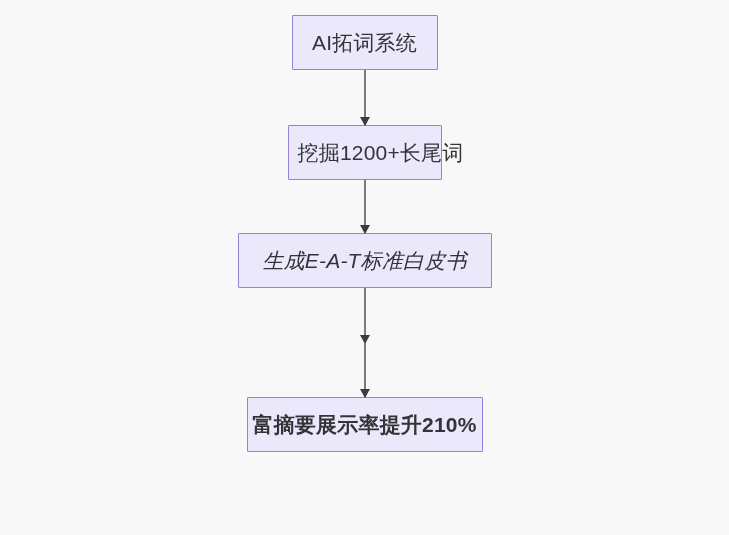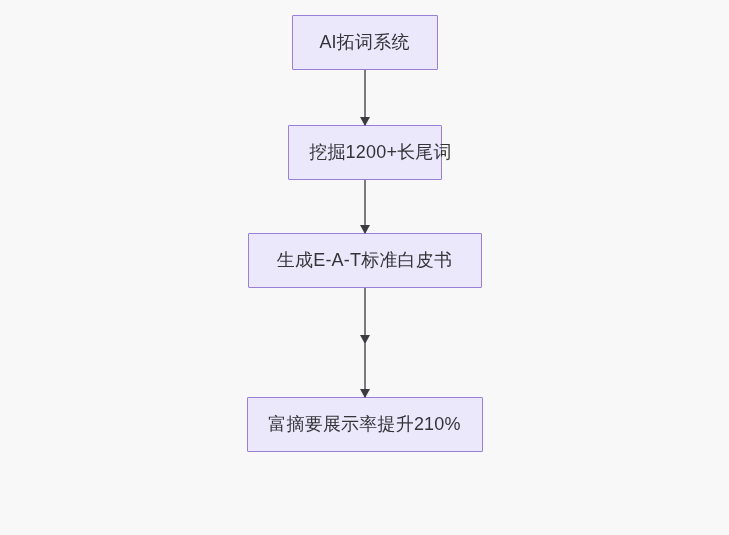--- a/index.html
+++ b/index.html
@@ -34,32 +34,32 @@
   .node {
     box-sizing: border-box;
     background: #ebe8fb;
     border: 1.6px solid #9a7fd8;
     border-radius: 1px;
     display: flex;
     align-items: center;
     justify-content: center;
     text-align: center;
     color: #333338;
-    font-size: 18px;
+    font-size: 21px;
     line-height: 1.3;
     letter-spacing: 0.2px;
     height: 55px;
     white-space: nowrap;
   }
 
   .node-1 { width: 146px; margin-top: 15px; }
   .node-2 { width: 154px; padding-left: 32px; }
-  .node-3 { width: 234px; }
+  .node-3 { width: 254px; font-style: italic; }
   .node-4 { width: 216px; }
-  .node-5 { width: 236px; }
+  .node-5 { width: 236px; font-weight: bold; }
 
   .connector {
     position: relative;
     width: 14px;
     display: flex;
     justify-content: center;
   }
   .conn-1 { height: 55px; }
   .conn-2 { height: 53px; }
   .conn-3 { height: 55px; }

